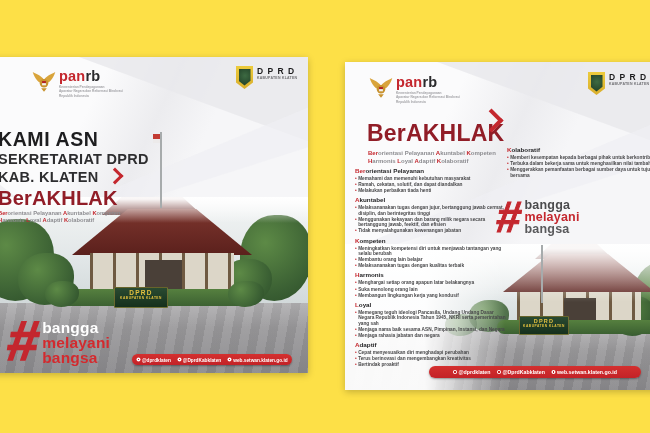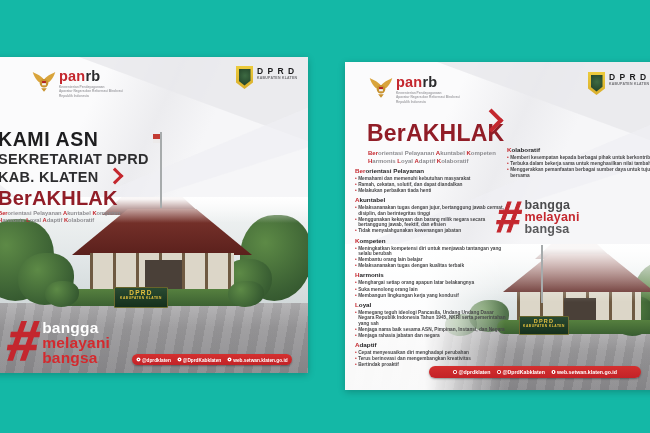--- a/index.html
+++ b/index.html
@@ -1,16 +1,16 @@
 <!DOCTYPE html>
 <html><head>
 <meta charset="utf-8">
 <style>
   html,body{margin:0;padding:0;background:#fff;font-family:"Liberation Sans",sans-serif;}
-  .stage{position:relative;width:650px;height:433px;overflow:hidden;background:#14b8a6;}
+  .stage{position:relative;width:650px;height:433px;overflow:hidden;background:#fde047;}
   .abs{position:absolute;}
   .poster{position:absolute;background:#fdfdfe;box-shadow:0 2px 7px rgba(0,0,0,.22);overflow:hidden;}
   #posterL{left:-10px;top:57px;width:318px;height:316px;}
   #posterR{left:345px;top:62px;width:330px;height:328px;}
   
   .bgA{left:0;top:0;width:100%;height:60%;background:linear-gradient(115deg,#fbfbfc 30%,#ececef 48%,#f6f6f8 62%);}
   .tri1{left:28%;top:0;width:72%;height:46%;background:#e9e9ec;clip-path:polygon(0 0,100% 58%,100% 0);opacity:.85;}
   .tri2{left:0;top:16%;width:100%;height:42%;background:#f0f0f3;clip-path:polygon(0 100%,100% 0,100% 30%,8% 100%);opacity:.7;}
   .tri3{left:0;top:38%;width:46%;height:36%;background:#e6e6ea;clip-path:polygon(0 0,100% 100%,0 100%);opacity:.5;}
   

